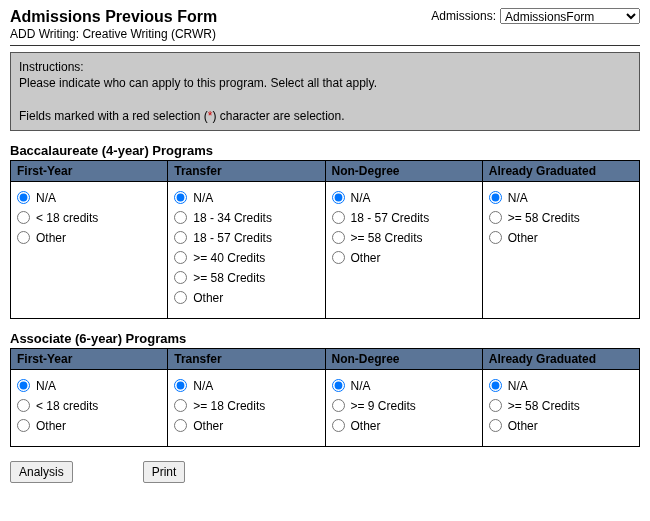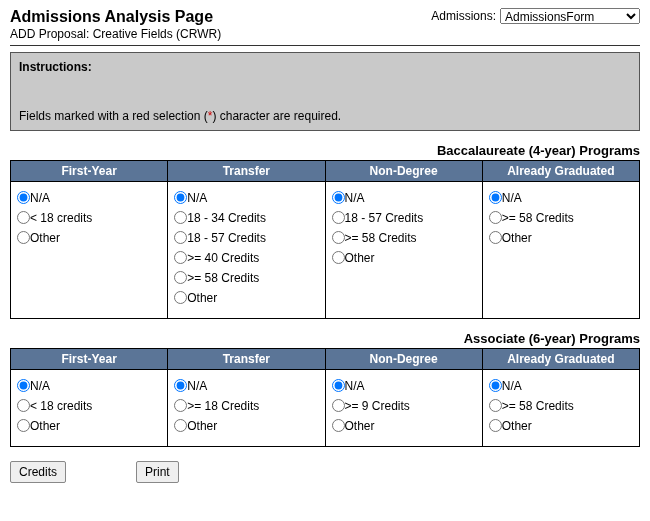--- a/index.html
+++ b/index.html
@@ -4,55 +4,55 @@
 <style>
   * { box-sizing: border-box; }
   body { margin: 0; padding: 8px 10px; font-family: Arial, Helvetica, sans-serif; font-size: 12px; color: #000; background: #fff; width: 650px; }
   .topbar { display: flex; justify-content: space-between; align-items: flex-start; }
   .title { font-size: 16px; font-weight: bold; }
   .subtitle { font-size: 12px; margin-top: 1px; }
   .nav-wrap { display: flex; align-items: center; gap: 4px; font-size: 12px; }
   .nav-select { font-size: 12px; min-width: 140px; height: 16px; }
   hr.rule { margin: 4px 0 6px 0; border: none; border-top: 1px solid #333; }
   .instructions { background: #c9c9c9; border: 1px solid #555; padding: 6px 8px; line-height: 1.35; }
-  .instructions b { font-weight: bold; }
+  .instructions b { font-weight: normal; }
   .red { color: #cc0000; }
-  .section-title { font-size: 13px; font-weight: bold; margin: 12px 0 2px 0; text-align: right; }
+  .section-title { font-size: 13px; font-weight: bold; margin: 12px 0 2px 0; }
   table.grid { width: 100%; border-collapse: collapse; table-layout: fixed; }
-  table.grid th { background: #5b7597; color: #ffffff; text-align: center; font-weight: bold; font-size: 12px; padding: 3px 6px; border: 1px solid #000; }
+  table.grid th { background: #5b7597; color: #000000; text-align: left; font-weight: bold; font-size: 12px; padding: 3px 6px; border: 1px solid #000; }
   table.grid td { border: 1px solid #000; vertical-align: top; padding: 6px 4px 10px 4px; }
-  .opt { display: flex; align-items: center; padding: 3px 2px; font-size: 12px; }
+  .opt { display: flex; align-items: center; gap: 6px; padding: 3px 2px; font-size: 12px; }
   .opt input { margin: 0; }
   .btnrow { display: flex; gap: 70px; margin-top: 14px; align-items: center; }
   .btnrow .gap-small { display: flex; gap: 6px; }
   button.nav-btn { font-size: 12px; padding: 2px 8px; height: 22px; background: #efefef; border: 1px solid #888; border-radius: 2px; cursor: pointer; }
 </style>
 </head>
 <body>
 
 <div class="topbar">
   <div>
-    <div class="title">Admissions Analysis Page</div>
-    <div class="subtitle">ADD Proposal: Creative Fields (CRWR)</div>
+    <div class="title">Admissions Previous Form</div>
+    <div class="subtitle">ADD Writing: Creative Writing (CRWR)</div>
   </div>
   <div class="nav-wrap">
     <span>Admissions:</span>
     <select class="nav-select">
       <option>AdmissionsForm</option>
     </select>
   </div>
 </div>
 
 <hr class="rule">
 
 <div class="instructions">
   <b>Instructions:</b><br>
+  <span>Please indicate who can apply to this program. Select all that apply.</span><br>
   <br>
-  <br>
-  <span>Fields marked with a red selection (</span><span class="red">*</span><span>) character are required.</span>
+  <span>Fields marked with a red selection (</span><span class="red">*</span><span>) character are selection.</span>
 </div>
 
 <div class="section-title">Baccalaureate (4-year) Programs</div>
 <table class="grid">
   <thead>
     <tr>
       <th>First-Year</th>
       <th>Transfer</th>
       <th>Non-Degree</th>
       <th>Already Graduated</th>
@@ -203,16 +203,16 @@
             <input type="radio" name="assoc_cols_already_graduated" style="">
             <span>Other</span>
           </label>
         </td>
     </tr>
   </tbody>
 </table>
 
 <div class="btnrow">
   <div class="gap-small">
-    <button class="nav-btn">Credits</button>
+    <button class="nav-btn">Analysis</button>
   </div>
   <button class="nav-btn">Print</button>
 </div>
 
 </body></html>

